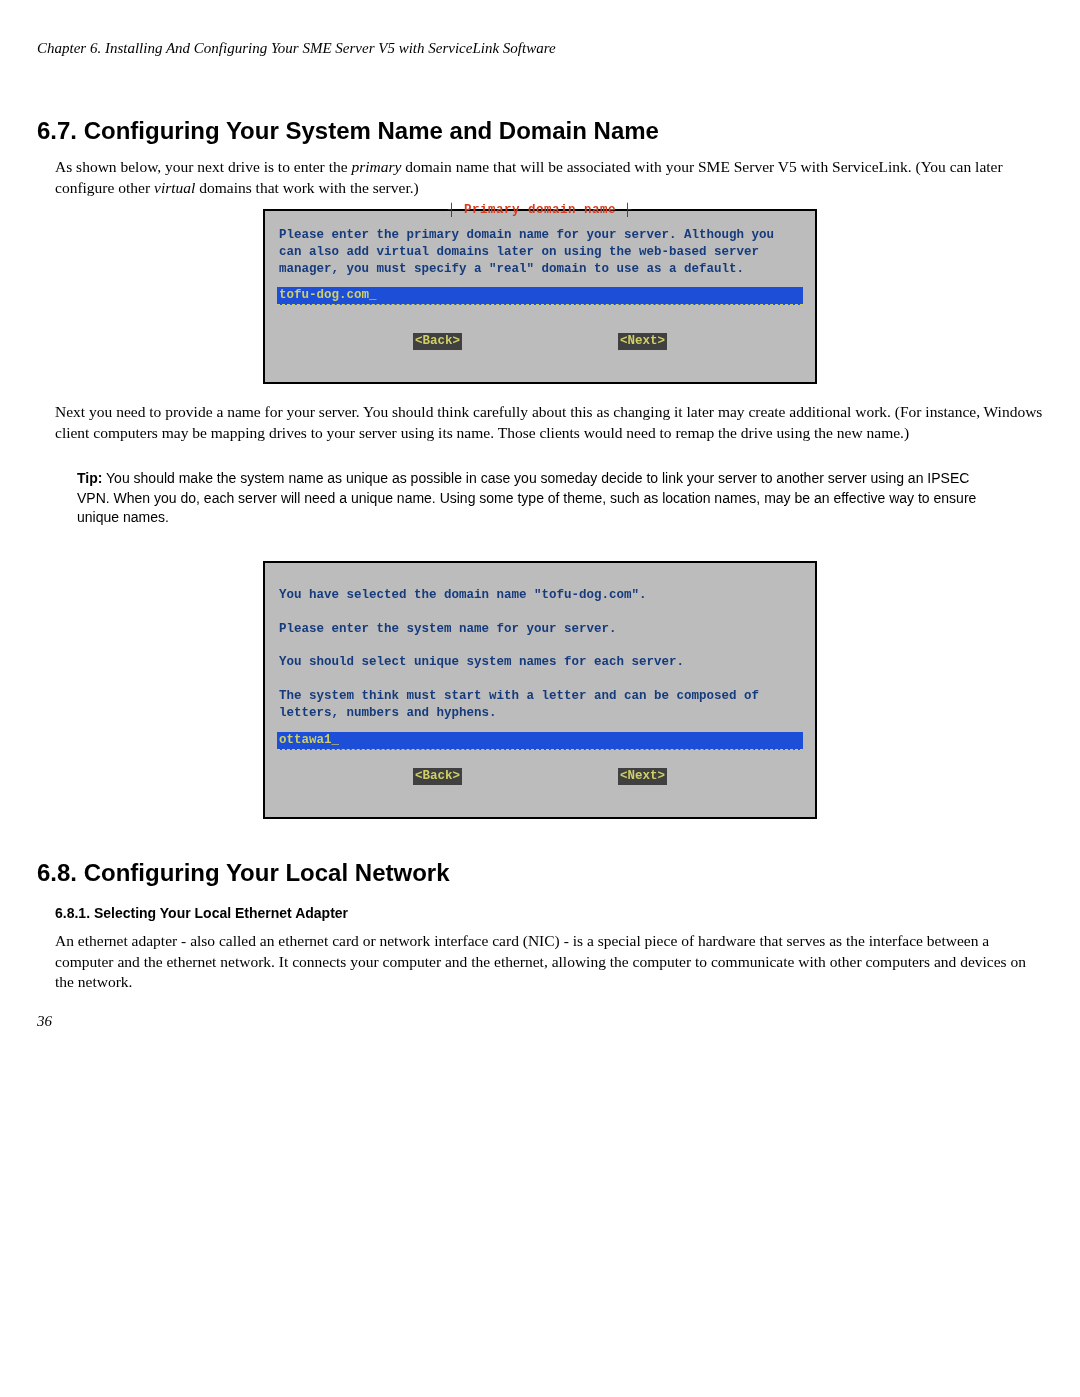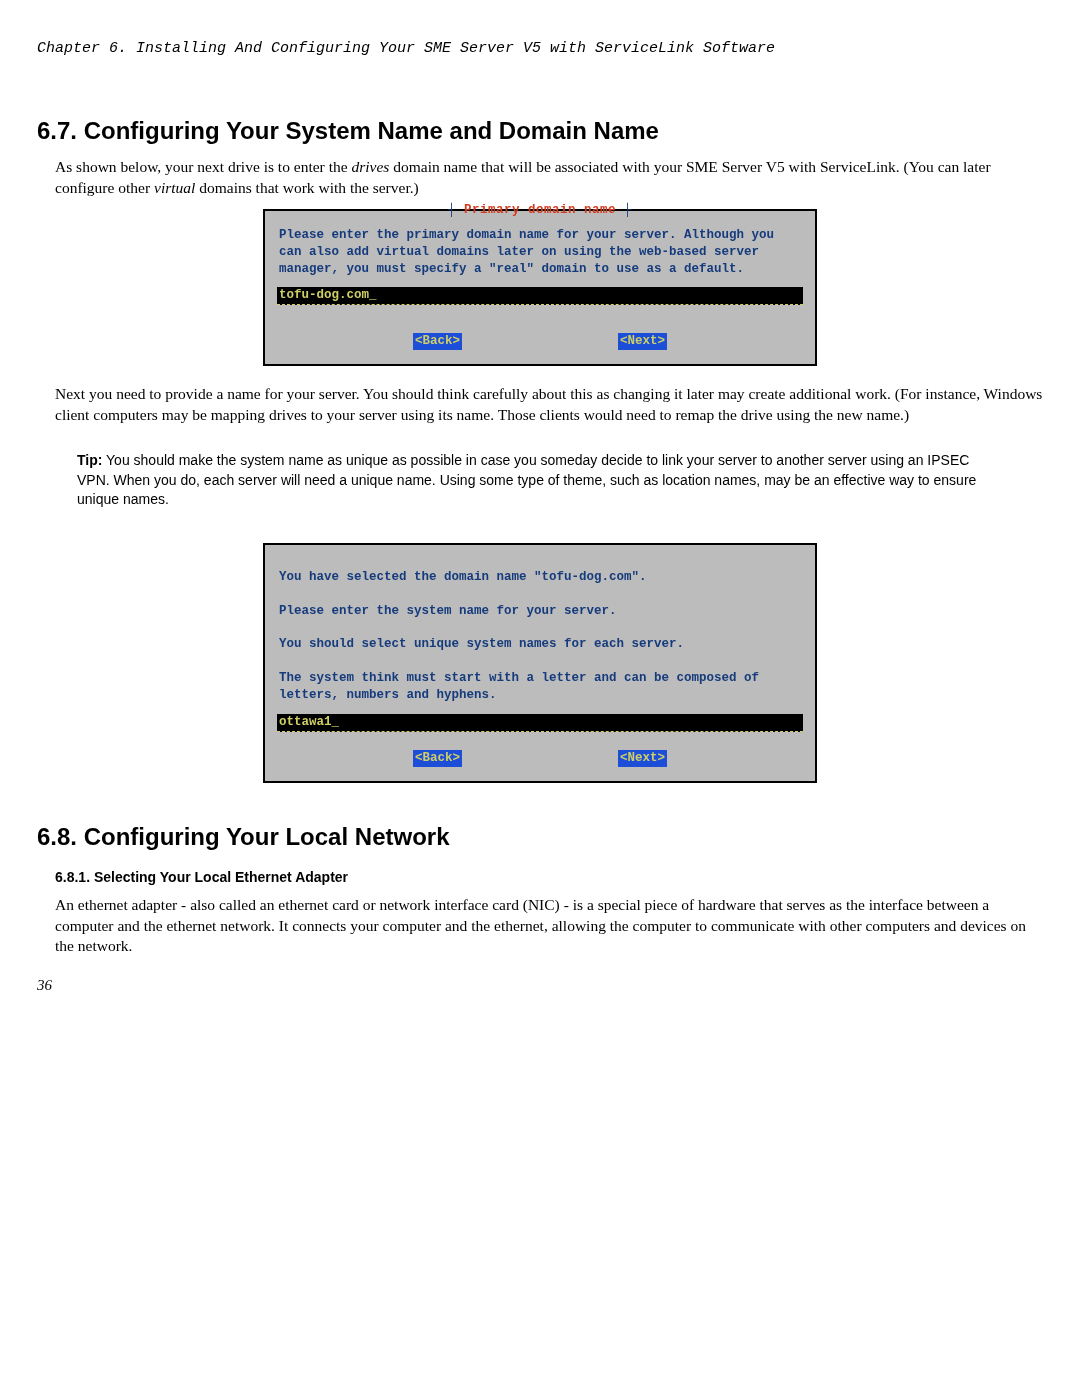--- a/index.html
+++ b/index.html
@@ -9,21 +9,20 @@
     background: #fff;
     margin: 0;
     padding: 40px 37px 40px 37px;
     width: 1080px;
     box-sizing: border-box;
   }
   .chapter-header {
     font-style: italic;
     font-size: 15px;
     margin-bottom: 60px;
-    font-family: Liberation Mono, monospace;
   }
   h2.section {
     font-family: Arial, Helvetica, sans-serif;
     font-weight: bold;
     font-size: 24px;
     margin: 0 0 12px 0;
   }
   h3.subsection {
     font-family: Arial, Helvetica, sans-serif;
     font-weight: bold;
@@ -53,69 +52,69 @@
   .console {
     background: #bcbcbc;
     border: 2px solid #000;
     width: 530px;
     margin: 10px auto 18px auto;
     position: relative;
     font-family: "Courier New", monospace;
     font-size: 12.5px;
     font-weight: bold;
     color: #153b7d;
-    padding: 14px 10px 14px 10px;
+    padding: 14px 10px 32px 10px;
     line-height: 1.35;
   }
   .console-title {
     position: absolute;
     top: -9px;
     left: 0; right: 0;
     text-align: center;
     color: #d33b1e;
     font-weight: bold;
     letter-spacing: 0.5px;
   }
   .console-title::before { content: "┤ "; color:#153b7d; }
   .console-title::after  { content: " ├"; color:#153b7d; }
   .console-body {
     margin: 2px 4px 10px 4px;
     white-space: pre-wrap;
   }
   .console-input {
-    background: #000000;
+    background: #1d4ed8;
     color: #cfcf66;
     padding: 0 2px;
     margin: 6px 2px 28px 2px;
     border-bottom: 1px dashed #cfcf66;
     font-weight: bold;
     white-space: pre;
   }
   .console-input .cursor { color: #cfcf66; }
   .console-buttons {
     display: flex;
     justify-content: space-around;
     margin: 0 60px;
   }
   .cbtn {
-    background: #1d4ed8;
+    background: #404040;
     color: #cfcf66;
     padding: 0 2px;
     font-weight: bold;
   }
 </style>
 </head>
 <body>
 
 <div class="chapter-header">Chapter 6. Installing And Configuring Your SME Server V5 with ServiceLink Software</div>
 
 <h2 class="section">6.7. Configuring Your System Name and Domain Name</h2>
 
 <p class="para">
-  <span>As shown below, your next drive is to enter the </span><span class="italic">drives</span><span> domain name that will be associated with your SME Server V5 with ServiceLink. (You can later configure other </span><span class="italic">virtual</span><span> domains that work with the server.)</span>
+  <span>As shown below, your next drive is to enter the </span><span class="italic">primary</span><span> domain name that will be associated with your SME Server V5 with ServiceLink. (You can later configure other </span><span class="italic">virtual</span><span> domains that work with the server.)</span>
 </p>
 
 <div class="console">
   <div class="console-title">Primary domain name</div>
   <div class="console-body">Please enter the primary domain name for your server. Although you can also add virtual domains later on using the web-based server manager, you must specify a "real" domain to use as a default.</div>
   <div class="console-input"><span>tofu-dog.com</span><span class="cursor">_</span></div>
   <div class="console-buttons">
     <span class="cbtn">&lt;Back&gt;</span>
     <span class="cbtn">&lt;Next&gt;</span>
   </div>

